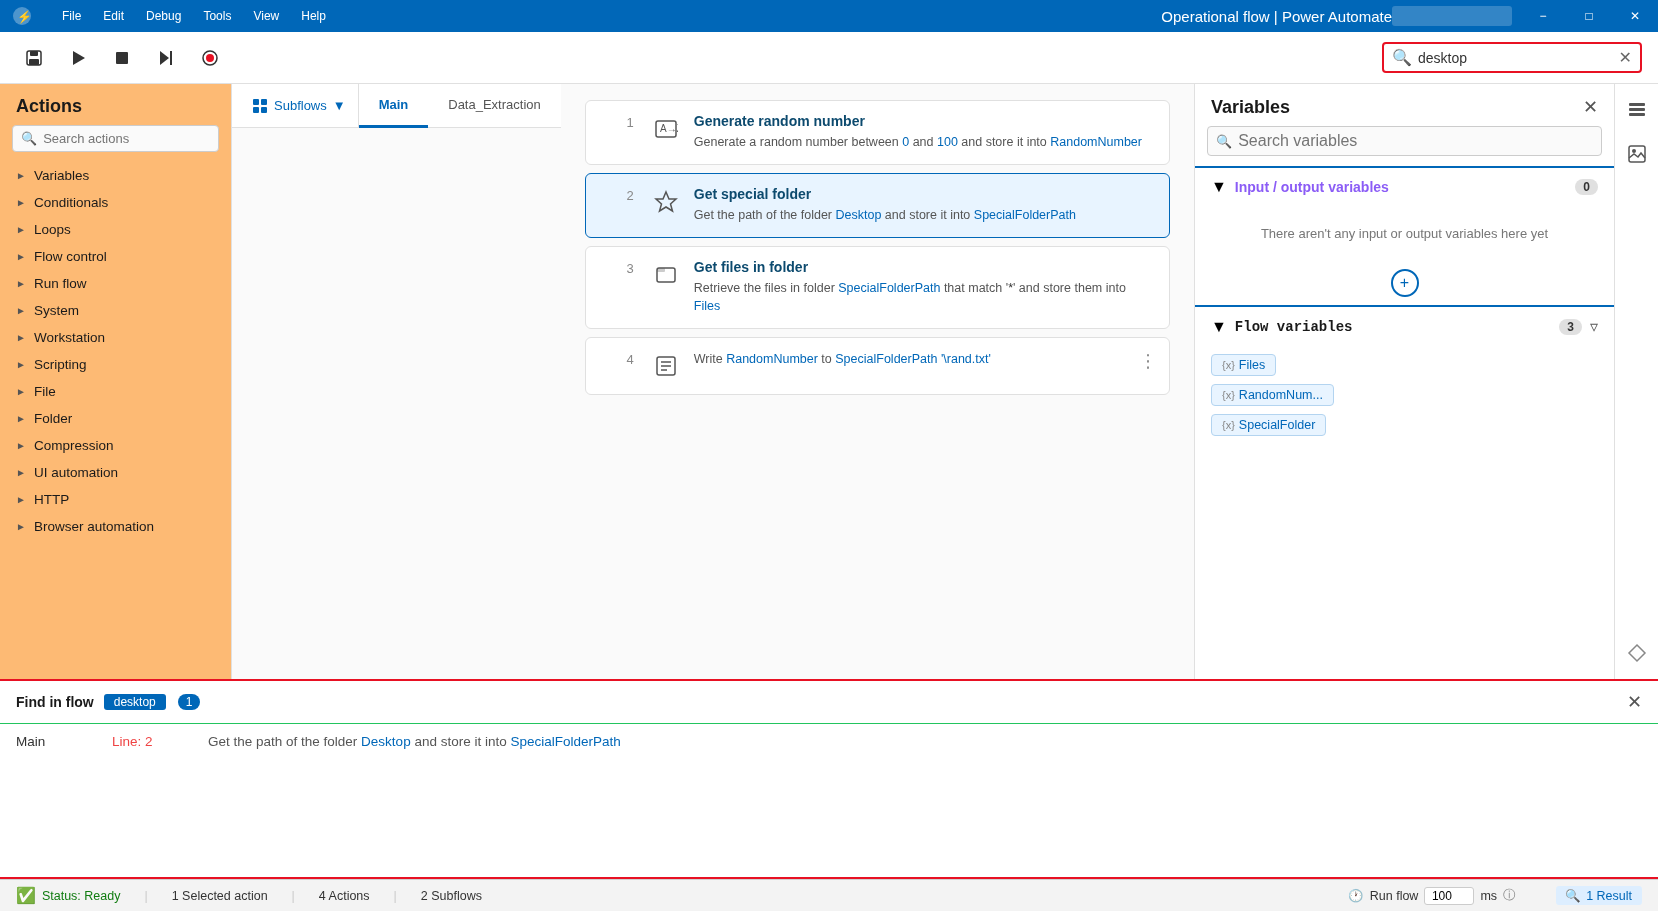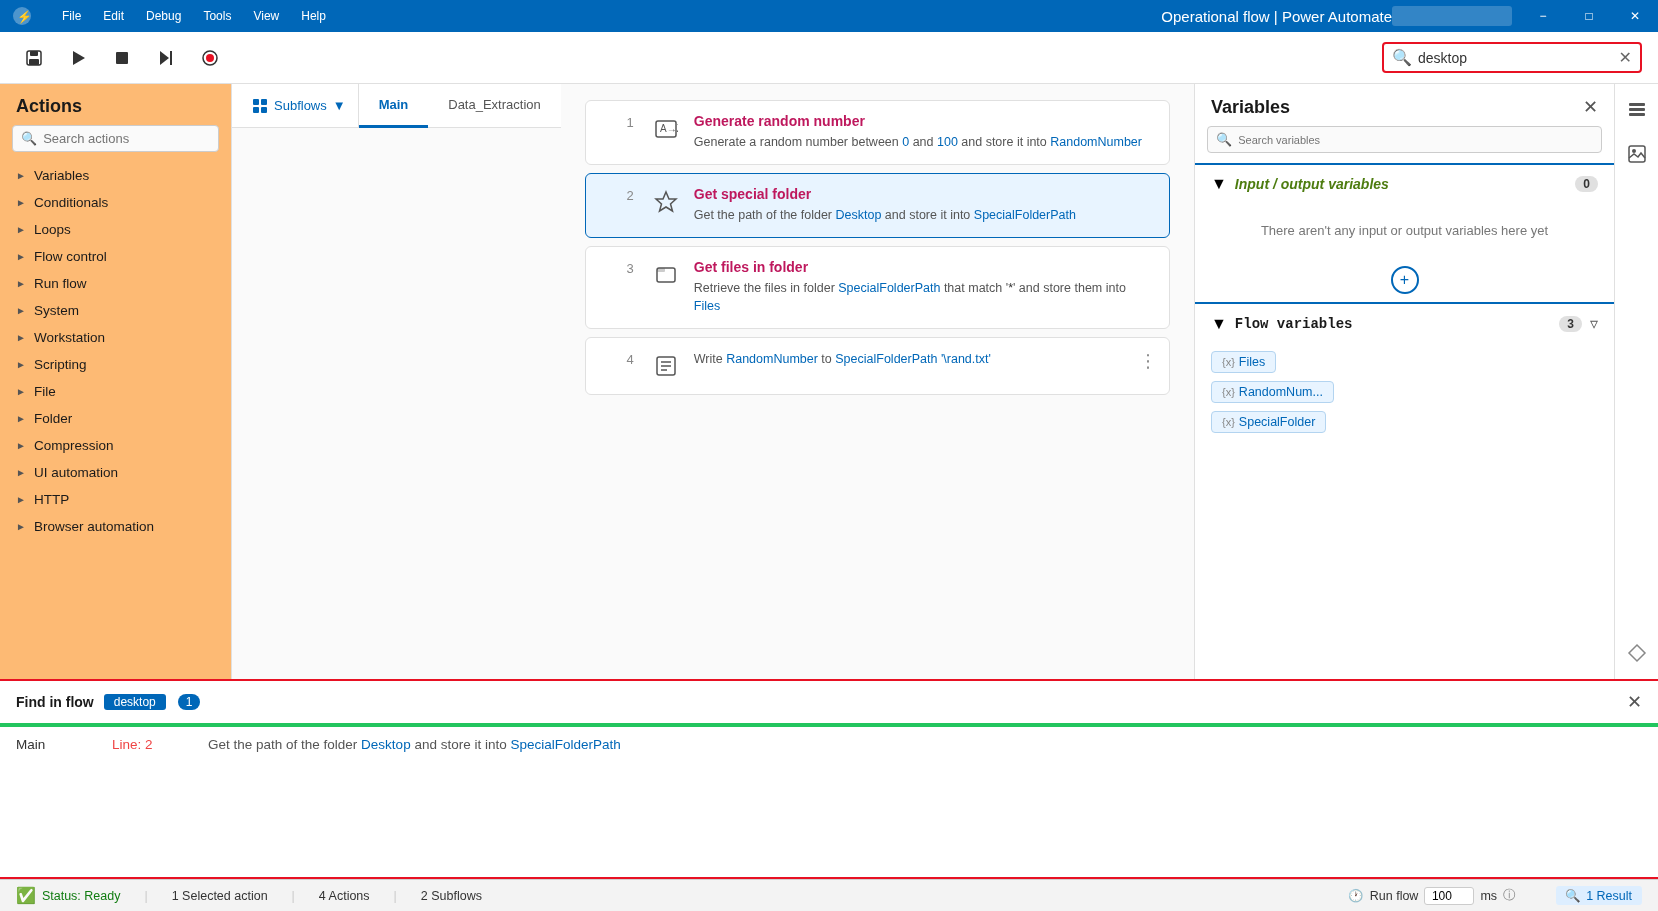--- a/index.html
+++ b/index.html
@@ -233,21 +233,21 @@
       align-items: center;
       justify-content: center;
       margin-right: 12px;
       color: #555;
       font-size: 18px;
     }
     .step-content { flex: 1; }
     .step-title {
       font-size: 14px;
       font-weight: 600;
-      color: #be185d;
+      color: #0c4a6e;
       margin-bottom: 4px;
     }
     .step-desc {
       font-size: 12.5px;
       color: #555;
       line-height: 1.5;
     }
     .step-desc .highlight-blue { color: #0067b8; }
     .step-more {
       position: absolute;
@@ -288,42 +288,41 @@
       display: flex;
       align-items: center;
       border: 1px solid #ccc;
       border-radius: 4px;
       padding: 5px 8px;
       background: #fafafa;
     }
     .var-search-box input {
       border: none;
       outline: none;
-      font-size: 11px;
+      font-size: 16px;
       background: transparent;
       flex: 1;
       color: #be185d;
     }
     .var-section {
       border-top: 2px solid #0067b8;
       margin: 0 0 0 0;
     }
     .var-section-header {
       display: flex;
       align-items: center;
       padding: 10px 16px;
       cursor: pointer;
       gap: 8px;
     }
     .var-section-title {
       font-size: 14px;
       font-weight: 600;
-      color: #4d7c0f;
-      flex: 1;
-      font-style: italic;
+      color: #8b5cf6;
+      flex: 1;
     }
     .var-count-badge {
       background: #e0e0e0;
       color: #333;
       font-size: 12px;
       font-weight: 600;
       border-radius: 10px;
       padding: 1px 8px;
     }
     .var-empty-msg {
@@ -418,21 +417,21 @@
       background: white;
       border: 2px solid #e81123;
       border-left: none;
       border-right: none;
       min-height: 200px;
     }
     .find-header {
       display: flex;
       align-items: center;
       padding: 10px 16px;
-      border-bottom: 4px solid #22c55e;
+      border-bottom: 1px solid #22c55e;
       gap: 10px;
     }
     .find-title {
       font-size: 14px;
       font-weight: 600;
       color: #1a1a1a;
     }
     .find-query-badge {
       background: #0067b8;
       color: white;

